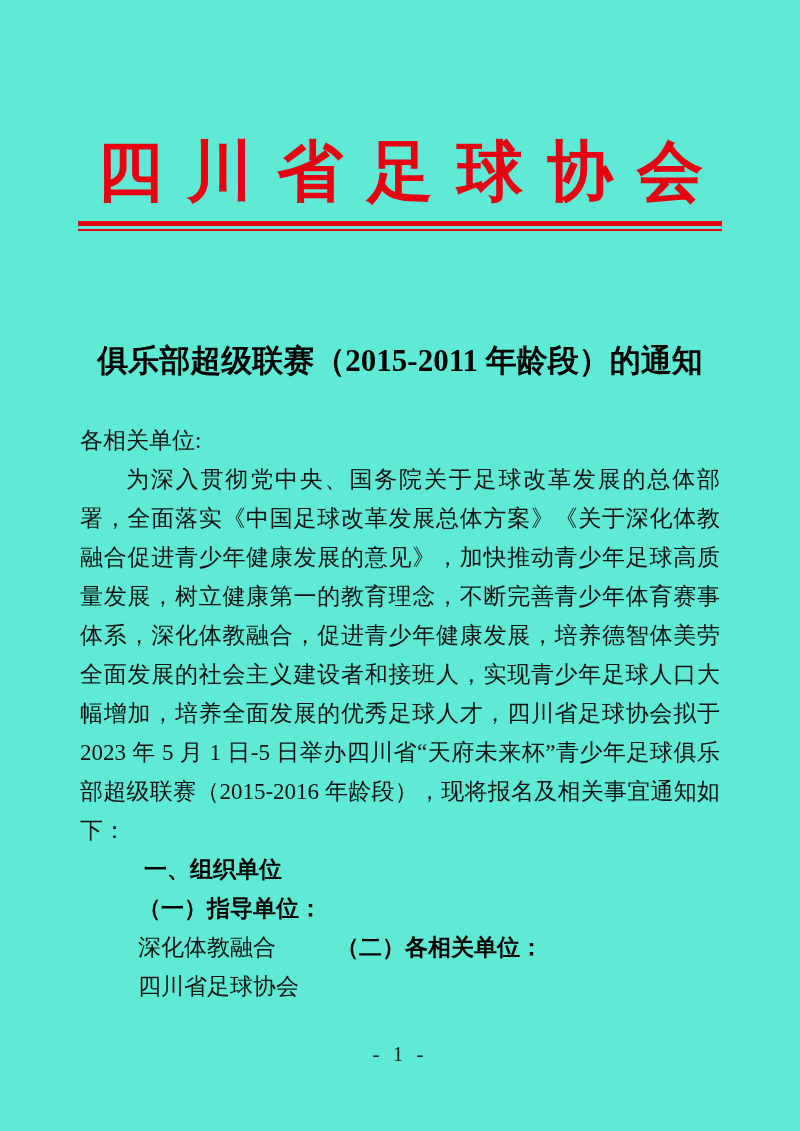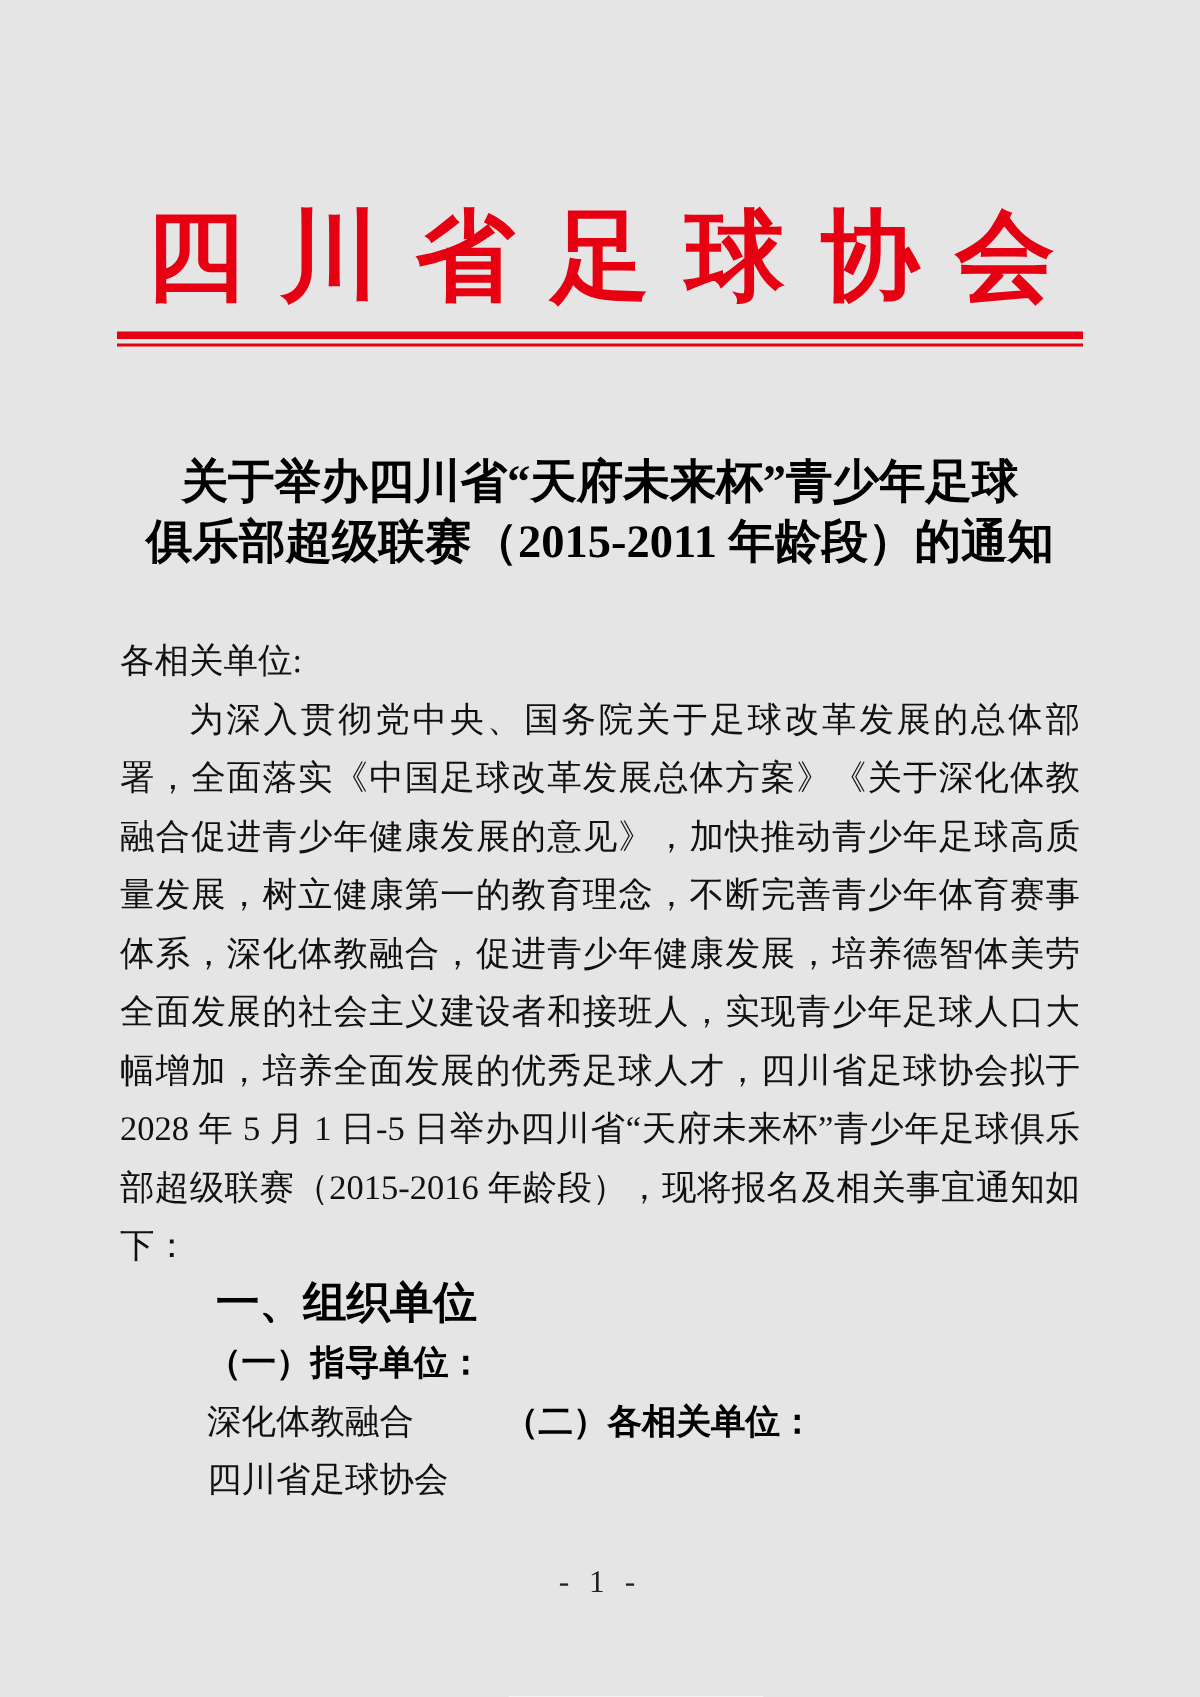--- a/index.html
+++ b/index.html
@@ -5,21 +5,21 @@
   html, body {
     margin: 0;
     padding: 0;
     background: #ffffff;
   }
   .page {
     position: relative;
     width: 800px;
     height: 1131px;
     margin: 0 auto;
-    background: #e5e5e5;
+    background: #5eead4;
     overflow: hidden;
     font-family: "Liberation Serif", "DejaVu Serif", serif;
     color: #1a1a1a;
   }
   
   .letterhead-title {
     margin: 132px 0 0 0;
     padding: 0;
     text-align: center;
     font-family: "Liberation Serif", "DejaVu Serif", serif;
@@ -59,21 +59,21 @@
     margin: 0;
   }
   .main-paragraph {
     margin: 0;
     text-indent: 2em;
   }
   .section-heading {
     margin: 0 0 0 64px;
     font-family: Liberation Sans, sans-serif;
     font-weight: bold;
-    font-size: 29px;
+    font-size: 23px;
     line-height: 39px;
     color: #000000;
   }
   .org-grid {
     display: grid;
     grid-template-columns: max-content 1fr;
     margin-left: 58px;
     line-height: 39px;
   }
   .org-label {
@@ -99,29 +99,29 @@
 </head>
 <body>
 
 <div class="page">
 
   <h1 class="letterhead-title">四川省足球协会</h1>
 
   <div class="letterhead-rule"></div>
 
   <h2 class="notice-title">
-    <span>关于举办四川省“天府未来杯”青少年足球</span><br>
+    <br>
     <span>俱乐部超级联赛（2015-2011 年龄段）的通知</span>
   </h2>
 
   <div class="body-block">
 
     <p class="salutation">各相关单位:</p>
 
-    <p class="main-paragraph">为深入贯彻党中央、国务院关于足球改革发展的总体部署，全面落实《中国足球改革发展总体方案》《关于深化体教融合促进青少年健康发展的意见》，加快推动青少年足球高质量发展，树立健康第一的教育理念，不断完善青少年体育赛事体系，深化体教融合，促进青少年健康发展，培养德智体美劳全面发展的社会主义建设者和接班人，实现青少年足球人口大幅增加，培养全面发展的优秀足球人才，四川省足球协会拟于 2028 年 5 月 1 日-5 日举办四川省“天府未来杯”青少年足球俱乐部超级联赛（2015-2016 年龄段），现将报名及相关事宜通知如下：</p>
+    <p class="main-paragraph">为深入贯彻党中央、国务院关于足球改革发展的总体部署，全面落实《中国足球改革发展总体方案》《关于深化体教融合促进青少年健康发展的意见》，加快推动青少年足球高质量发展，树立健康第一的教育理念，不断完善青少年体育赛事体系，深化体教融合，促进青少年健康发展，培养德智体美劳全面发展的社会主义建设者和接班人，实现青少年足球人口大幅增加，培养全面发展的优秀足球人才，四川省足球协会拟于 2023 年 5 月 1 日-5 日举办四川省“天府未来杯”青少年足球俱乐部超级联赛（2015-2016 年龄段），现将报名及相关事宜通知如下：</p>
 
     <p class="section-heading">一、组织单位</p>
 
     <div class="org-grid">
       <span class="org-label">（一）指导单位：</span>
 
       <span class="org-label"></span>
       <span class="org-value">深化体教融合</span>
 
       <span class="org-label">（二）各相关单位：</span>

